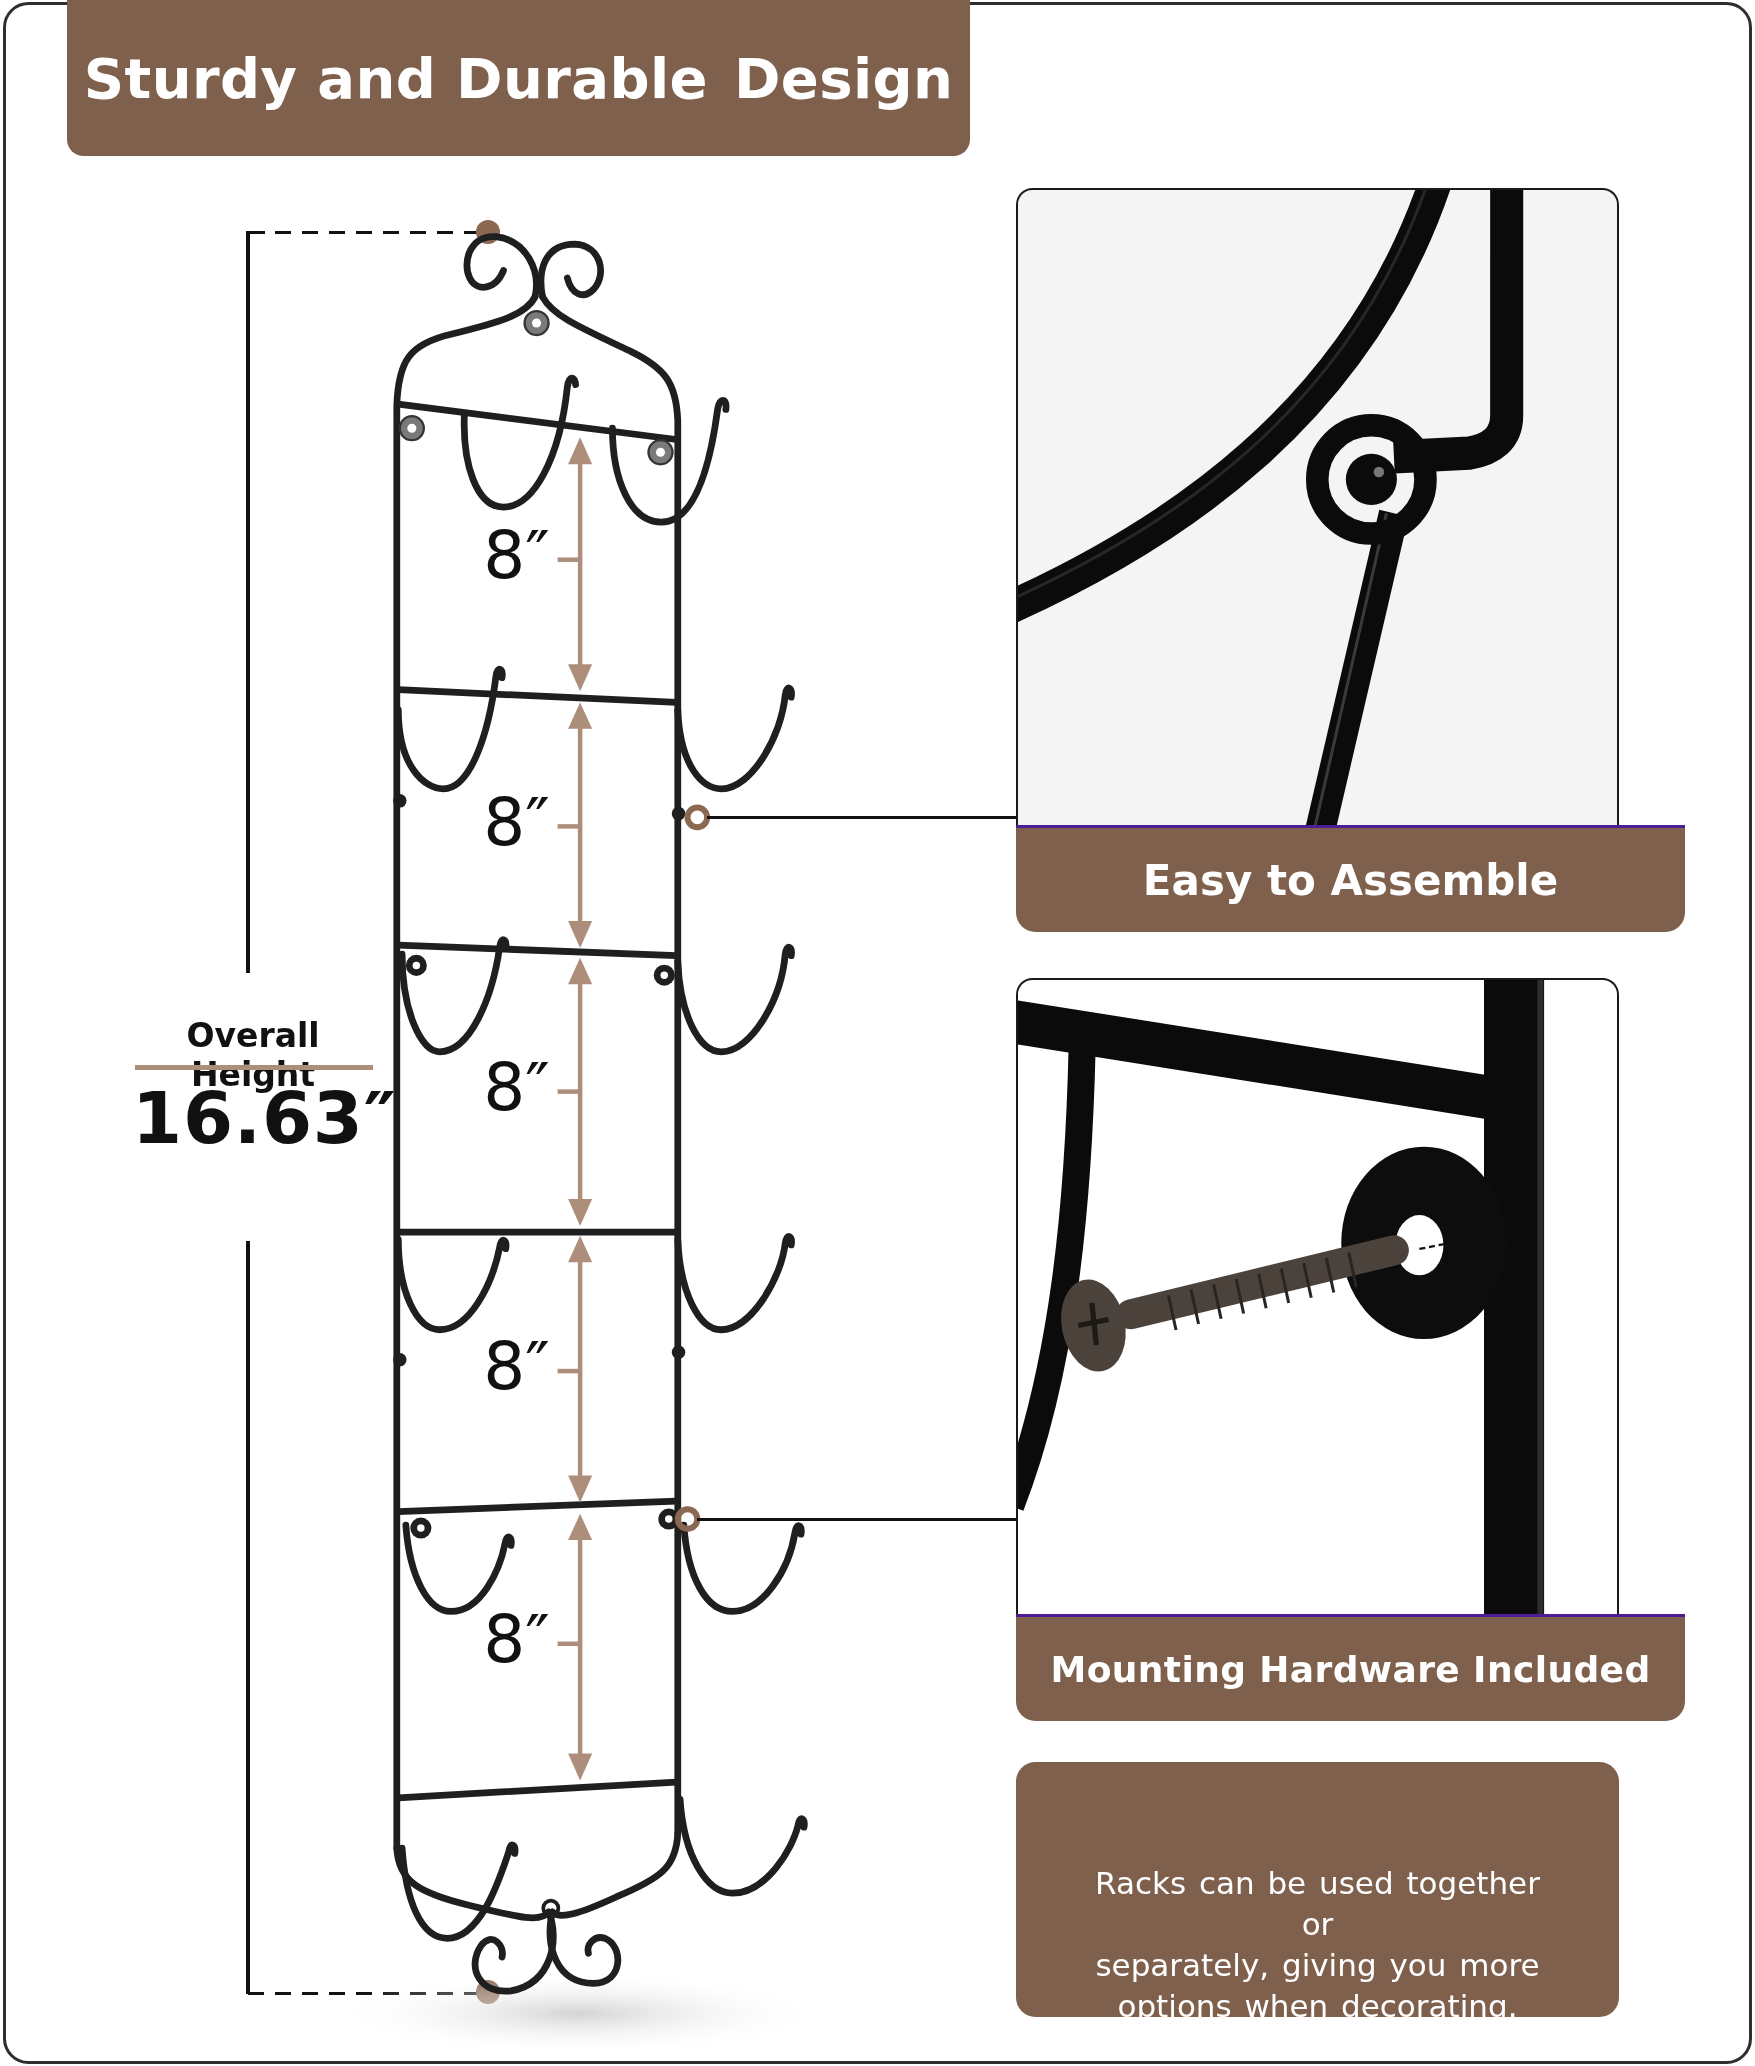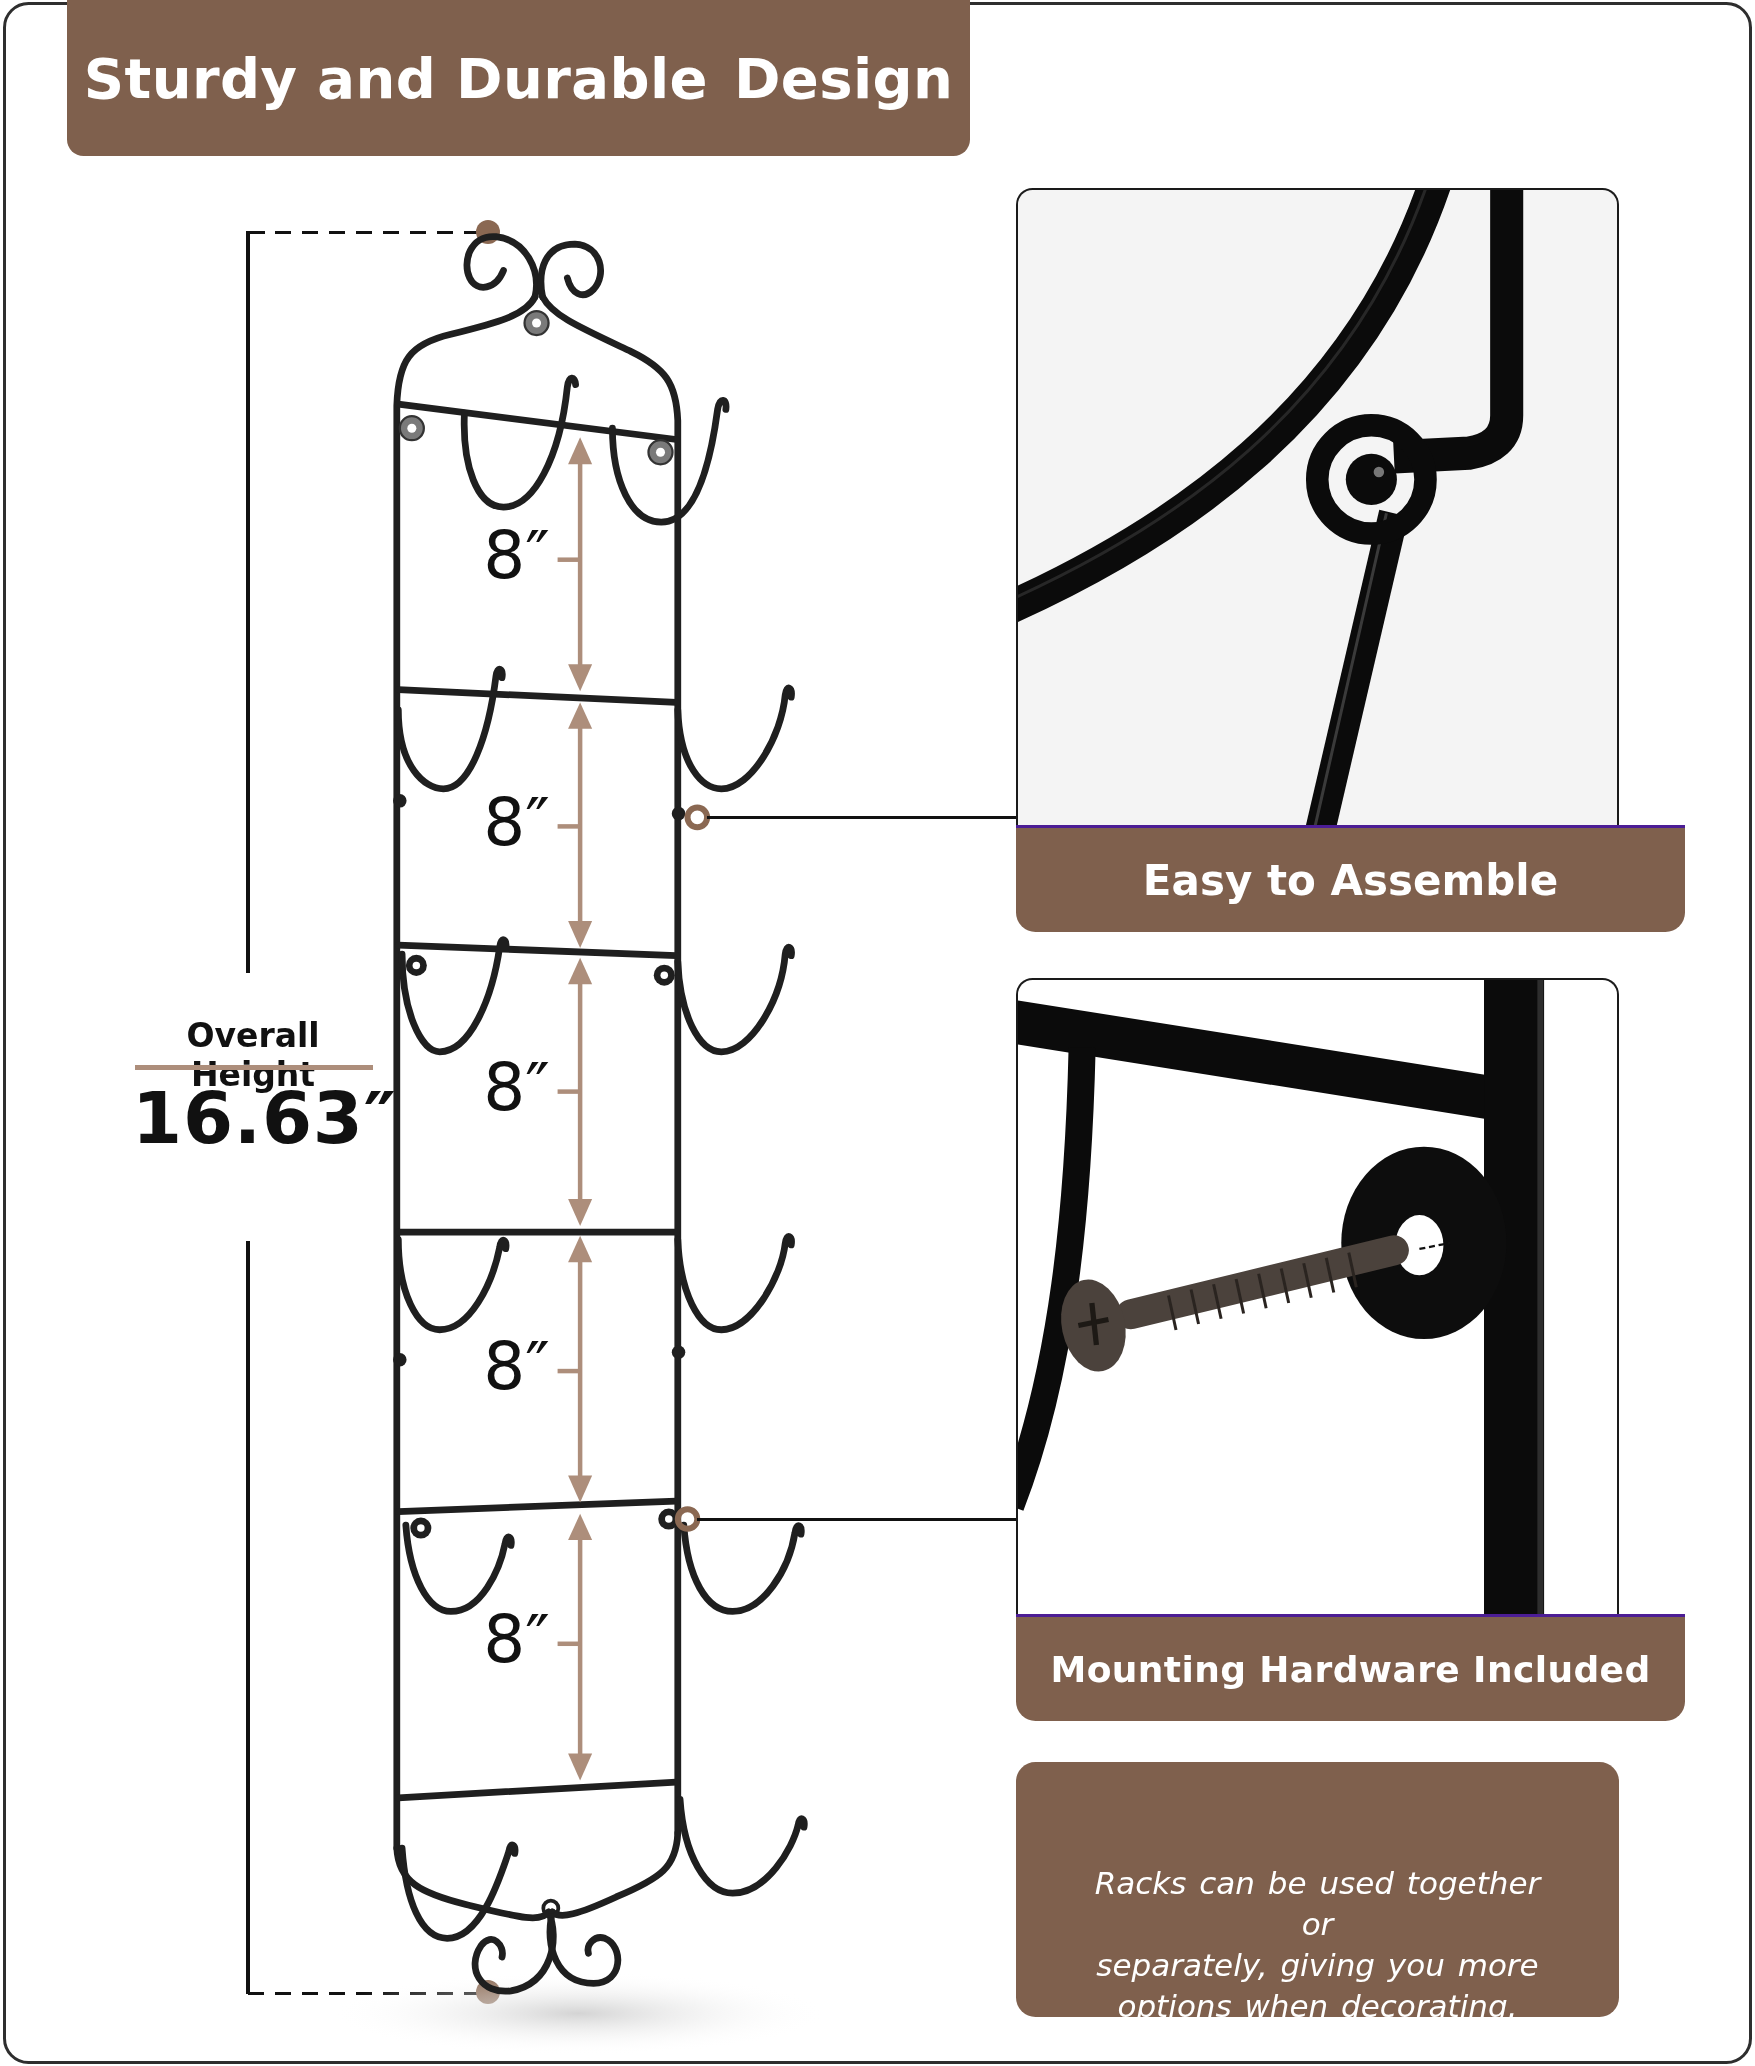--- a/index.html
+++ b/index.html
@@ -73,21 +73,21 @@
     background: #7f604d; border-radius: 19.5px; color: #ffffff; text-align: center;
   }
   .versatile-title {
     position: absolute; left: 0; right: 0; top: 36px;
     font-size: 42px; font-weight: bold;
   }
   .versatile-body {
     position: absolute; left: 71px; right: 71px; top: 101px;
     font-size: 31px; line-height: 41px; word-spacing: 3px;
   }
-  .versatile-body span { display: block; font-style: italic; }
+  .versatile-body span { display: block; }
 
   .leader-line { position: absolute; height: 3px; background: #111; }
 </style>
 </head>
 <body>
 
 <div class="frame"></div>
 
 <div class="header-banner">
   <span class="bold">Sturdy and Durable</span>

